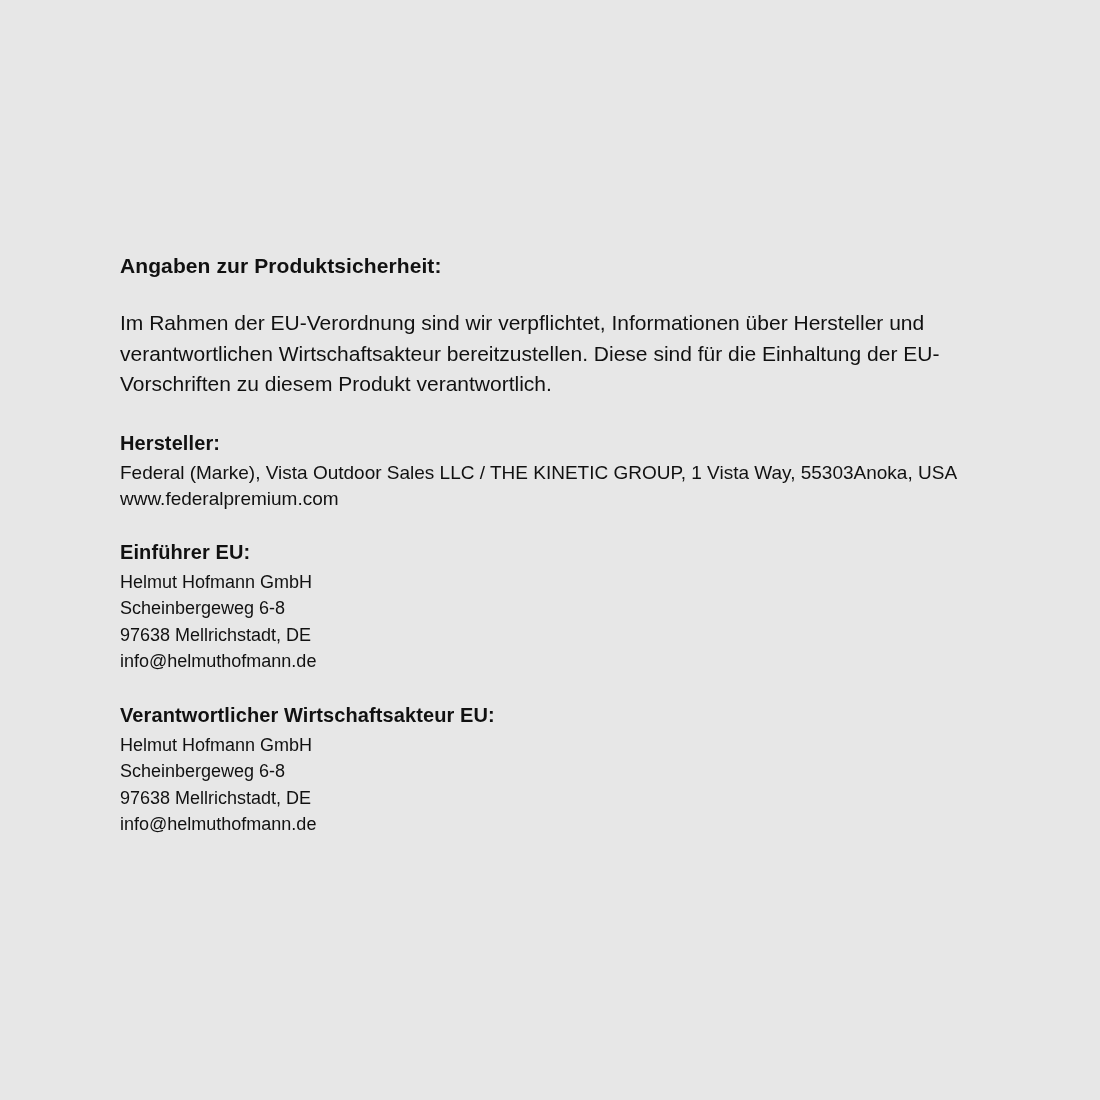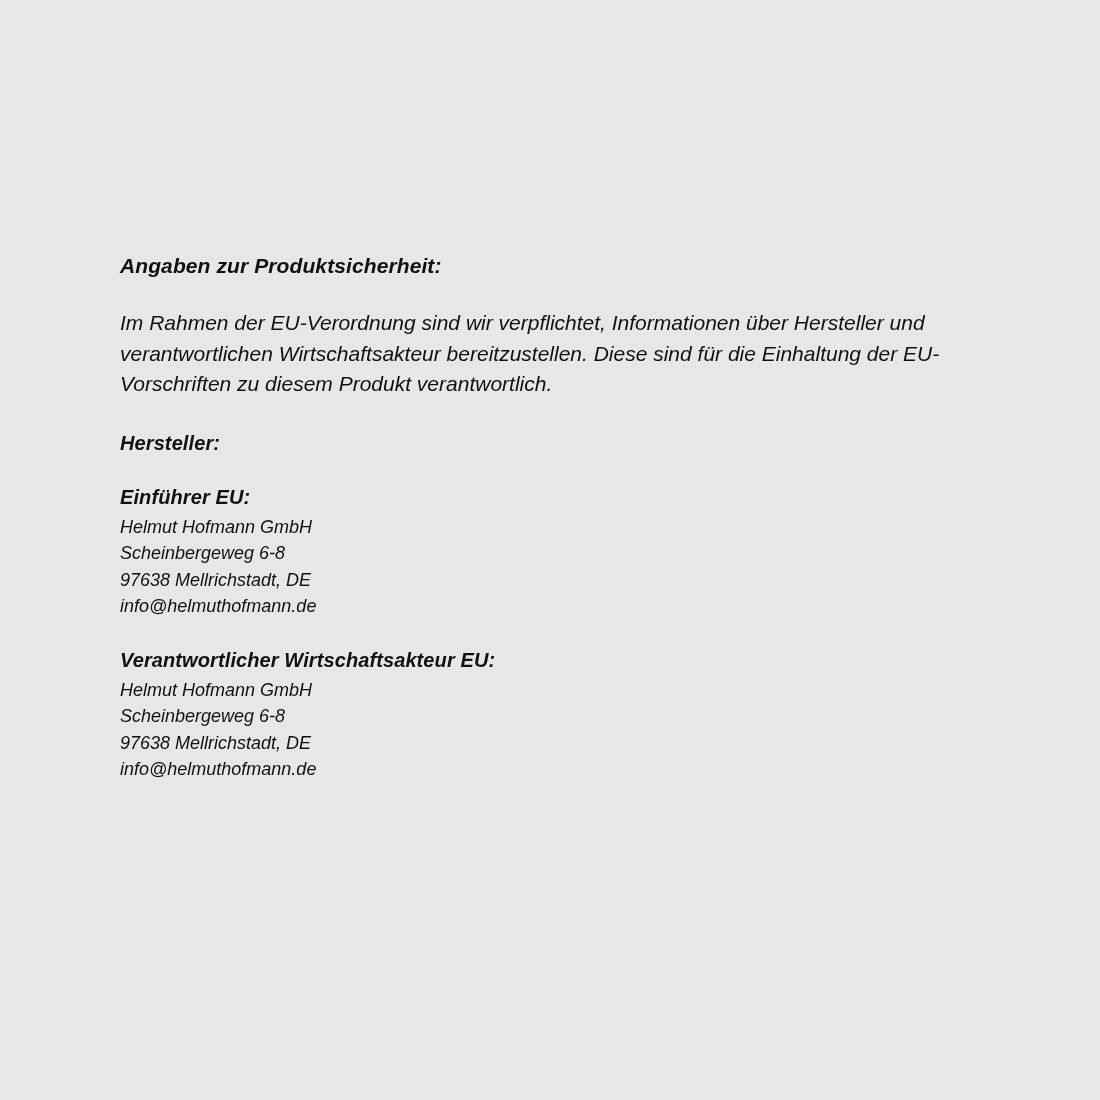--- a/index.html
+++ b/index.html
@@ -12,21 +12,20 @@
     background: #e7e7e7;
     font-family: "Liberation Sans", sans-serif;
     color: #111111;
     overflow: hidden;
   }
   .page {
     position: relative;
     width: 880px;
     height: 1100px;
     box-sizing: border-box;
-    font-style: italic;
   }
   .content {
     position: absolute;
     left: 120px;
     top: 252px;
     width: 860px;
   }
   .section-title {
     font-size: 21px;
     font-weight: bold;
@@ -70,20 +69,22 @@
 
 <div class="page">
   <div class="content">
 
     <h1 class="section-title">Angaben zur Produktsicherheit:</h1>
 
     <p class="intro">Im Rahmen der EU-Verordnung sind wir verpflichtet, Informationen über Hersteller und verantwortlichen Wirtschaftsakteur bereitzustellen. Diese sind für die Einhaltung der EU-Vorschriften zu diesem Produkt verantwortlich.</p>
 
     <div class="block manufacturer">
       <div class="block-heading">Hersteller:</div>
+      <p class="block-line">Federal (Marke), Vista Outdoor Sales LLC / THE KINETIC GROUP, 1 Vista Way,  55303Anoka, USA</p>
+      <p class="block-line">www.federalpremium.com</p>
     </div>
 
     <div class="block">
       <div class="block-heading">Einführer EU:</div>
       <p class="block-line">Helmut Hofmann GmbH</p>
       <p class="block-line">Scheinbergeweg 6-8</p>
       <p class="block-line">97638 Mellrichstadt, DE</p>
       <p class="block-line">info@helmuthofmann.de</p>
     </div>
 

